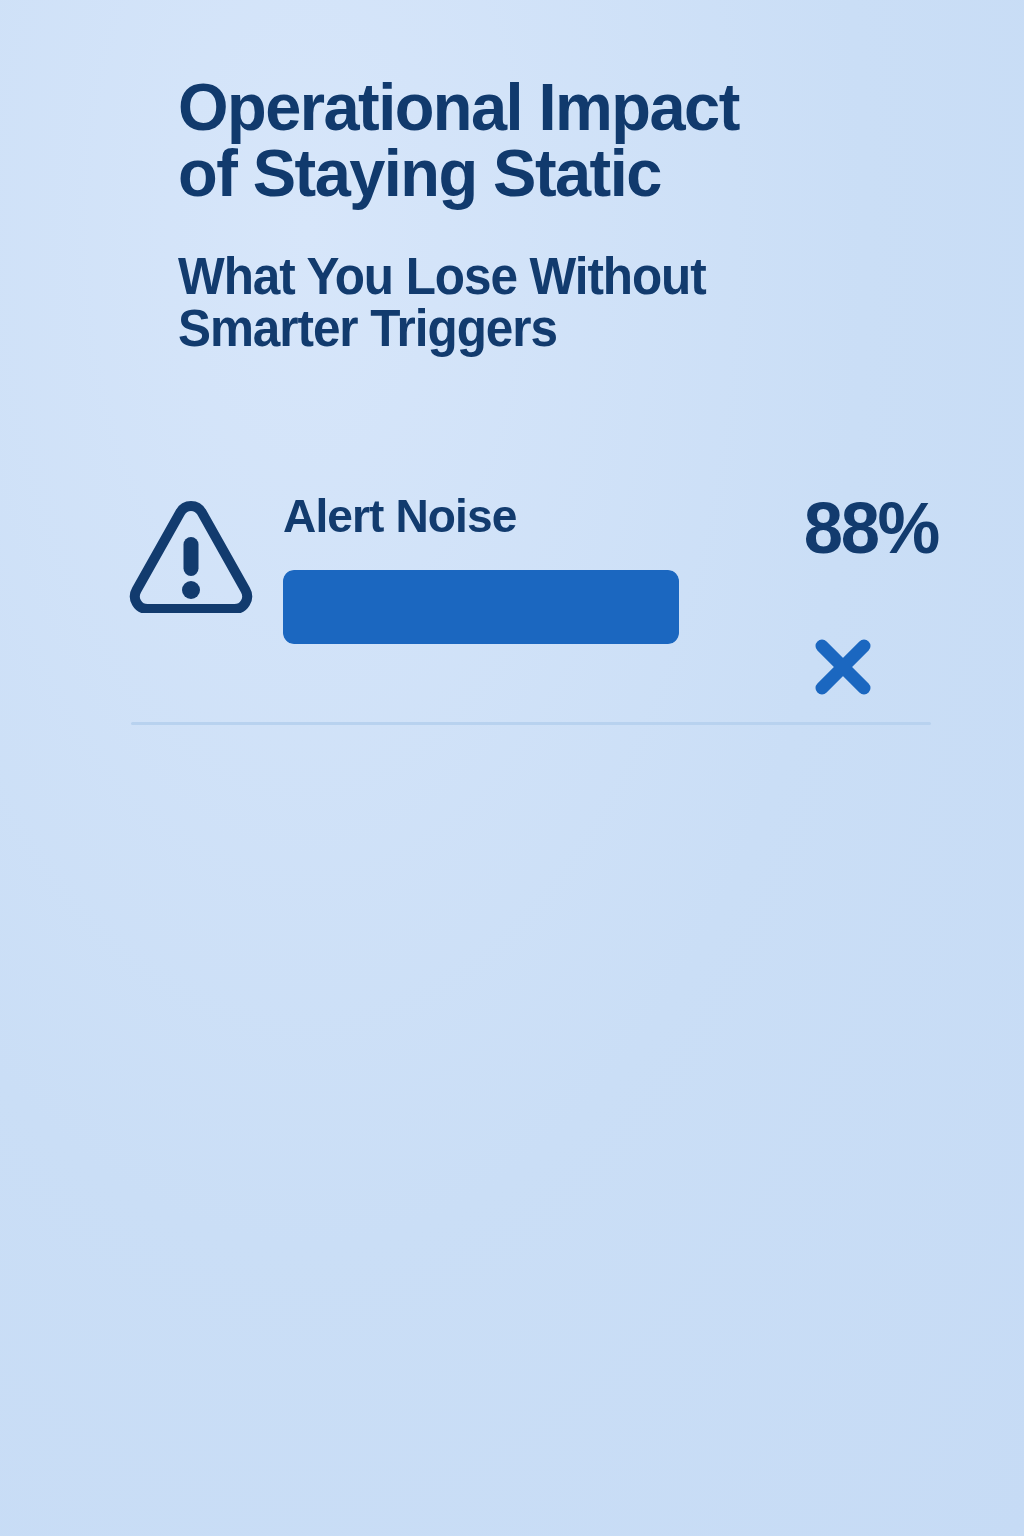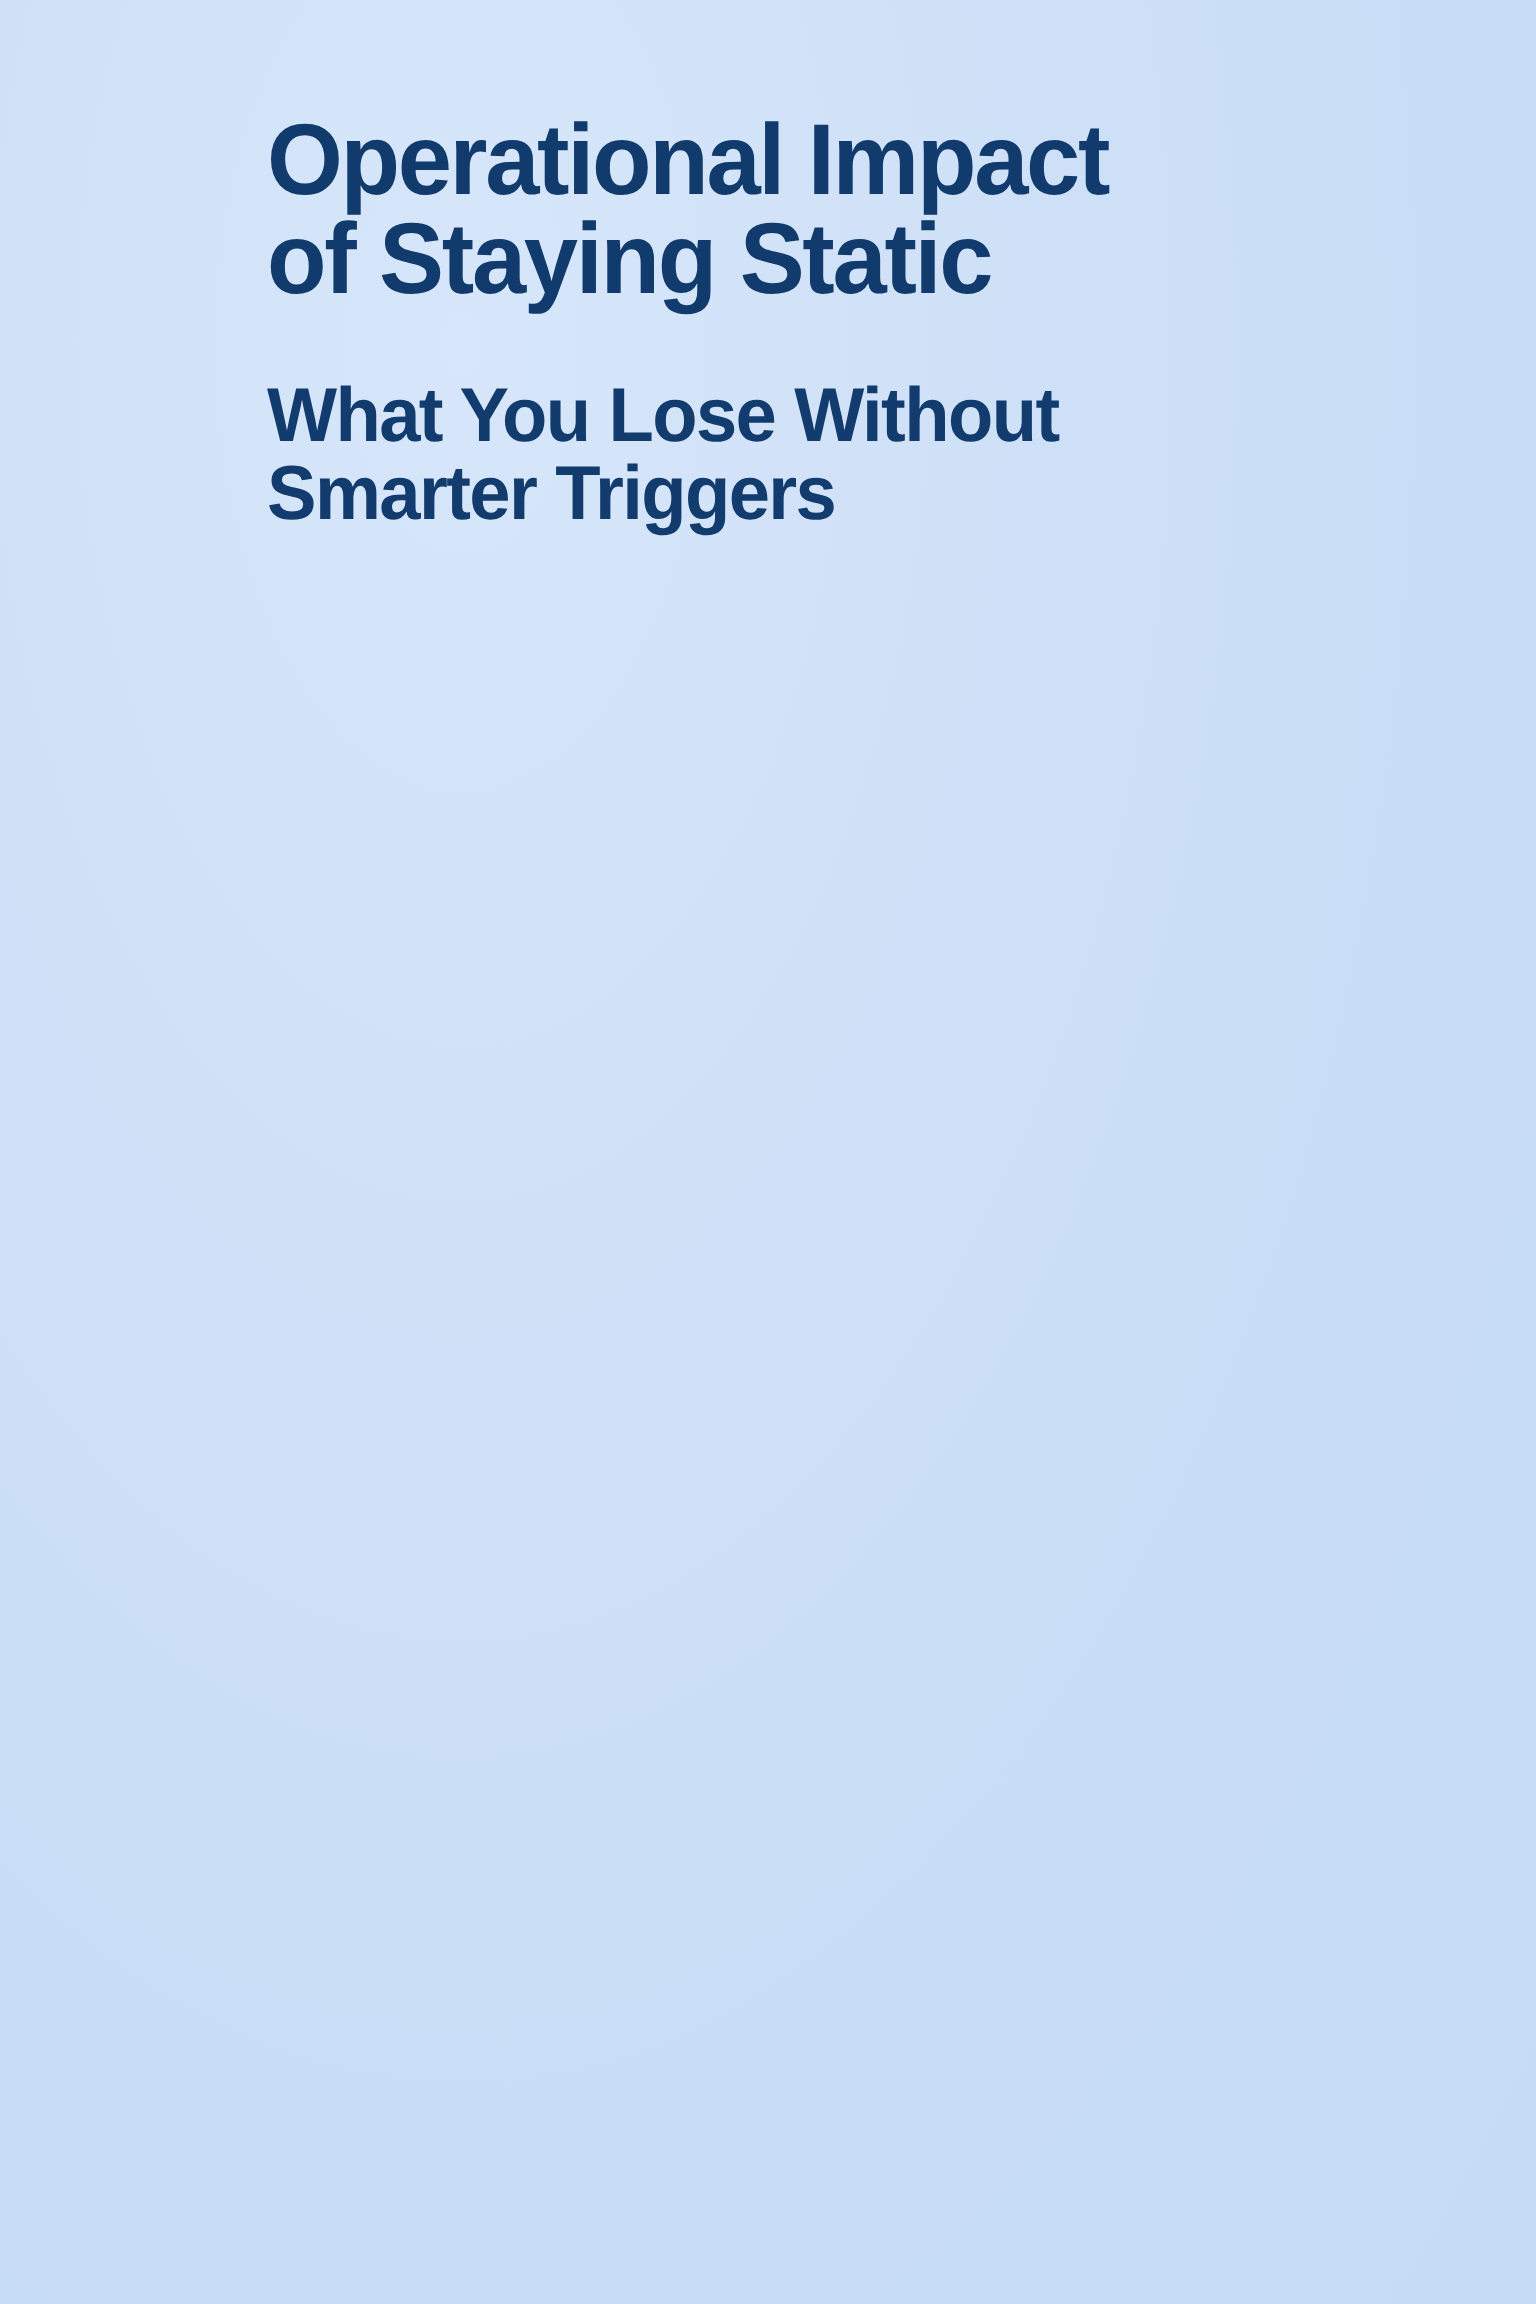--- a/index.html
+++ b/index.html
@@ -155,20 +155,41 @@
 
   <div class="header">
     <h1 class="title">Operational Impact
 of Staying Static</h1>
     <h2 class="subtitle">What You Lose Without
 Smarter Triggers</h2>
   </div>
 
   <div class="rows">
 
+    <div class="metric-row" id="row-0">
+      <div class="icon-box">
+        <svg width="124" height="116" viewBox="0 0 124 116">
+          <path d="M62 9 C 57.5 9 53.5 11.4 51.2 15.4 L 7.6 93.0 C 5.3 97.0 5.3 101.8 7.6 105.7 C 9.9 109.6 14.0 112 18.5 112 L 105.5 112 C 110.0 112 114.1 109.6 116.4 105.7 C 118.7 101.8 118.7 97.0 116.4 93.0 L 72.8 15.4 C 70.5 11.4 66.5 9 62 9 Z" fill="none" stroke="#123b6e" stroke-width="10" stroke-linejoin="round"></path>
+          <rect x="54.5" y="40" width="15" height="39" rx="7.5" fill="#123b6e"></rect>
+          <circle cx="62" cy="93" r="9" fill="#123b6e"></circle>
+        </svg>
+      </div>
+      <div class="metric-label">Alert Noise</div>
+      <div class="bar-track">
+        <div class="bar-fill" style="width: 100%;"></div>
+      </div>
+      <div class="metric-value">88%</div>
+      <div class="cross-mark">
+        <svg width="62" height="62" viewBox="0 0 62 62">
+          <line x1="10" y1="10" x2="52" y2="52" stroke="#1b67c0" stroke-width="13" stroke-linecap="round"></line>
+          <line x1="52" y1="10" x2="10" y2="52" stroke="#1b67c0" stroke-width="13" stroke-linecap="round"></line>
+        </svg>
+      </div>
+      <div class="row-divider" style="top:252px"></div>
+    </div>
 
 
     <div class="metric-row" id="row-2">
       
       
       
       
       
     </div>
 

